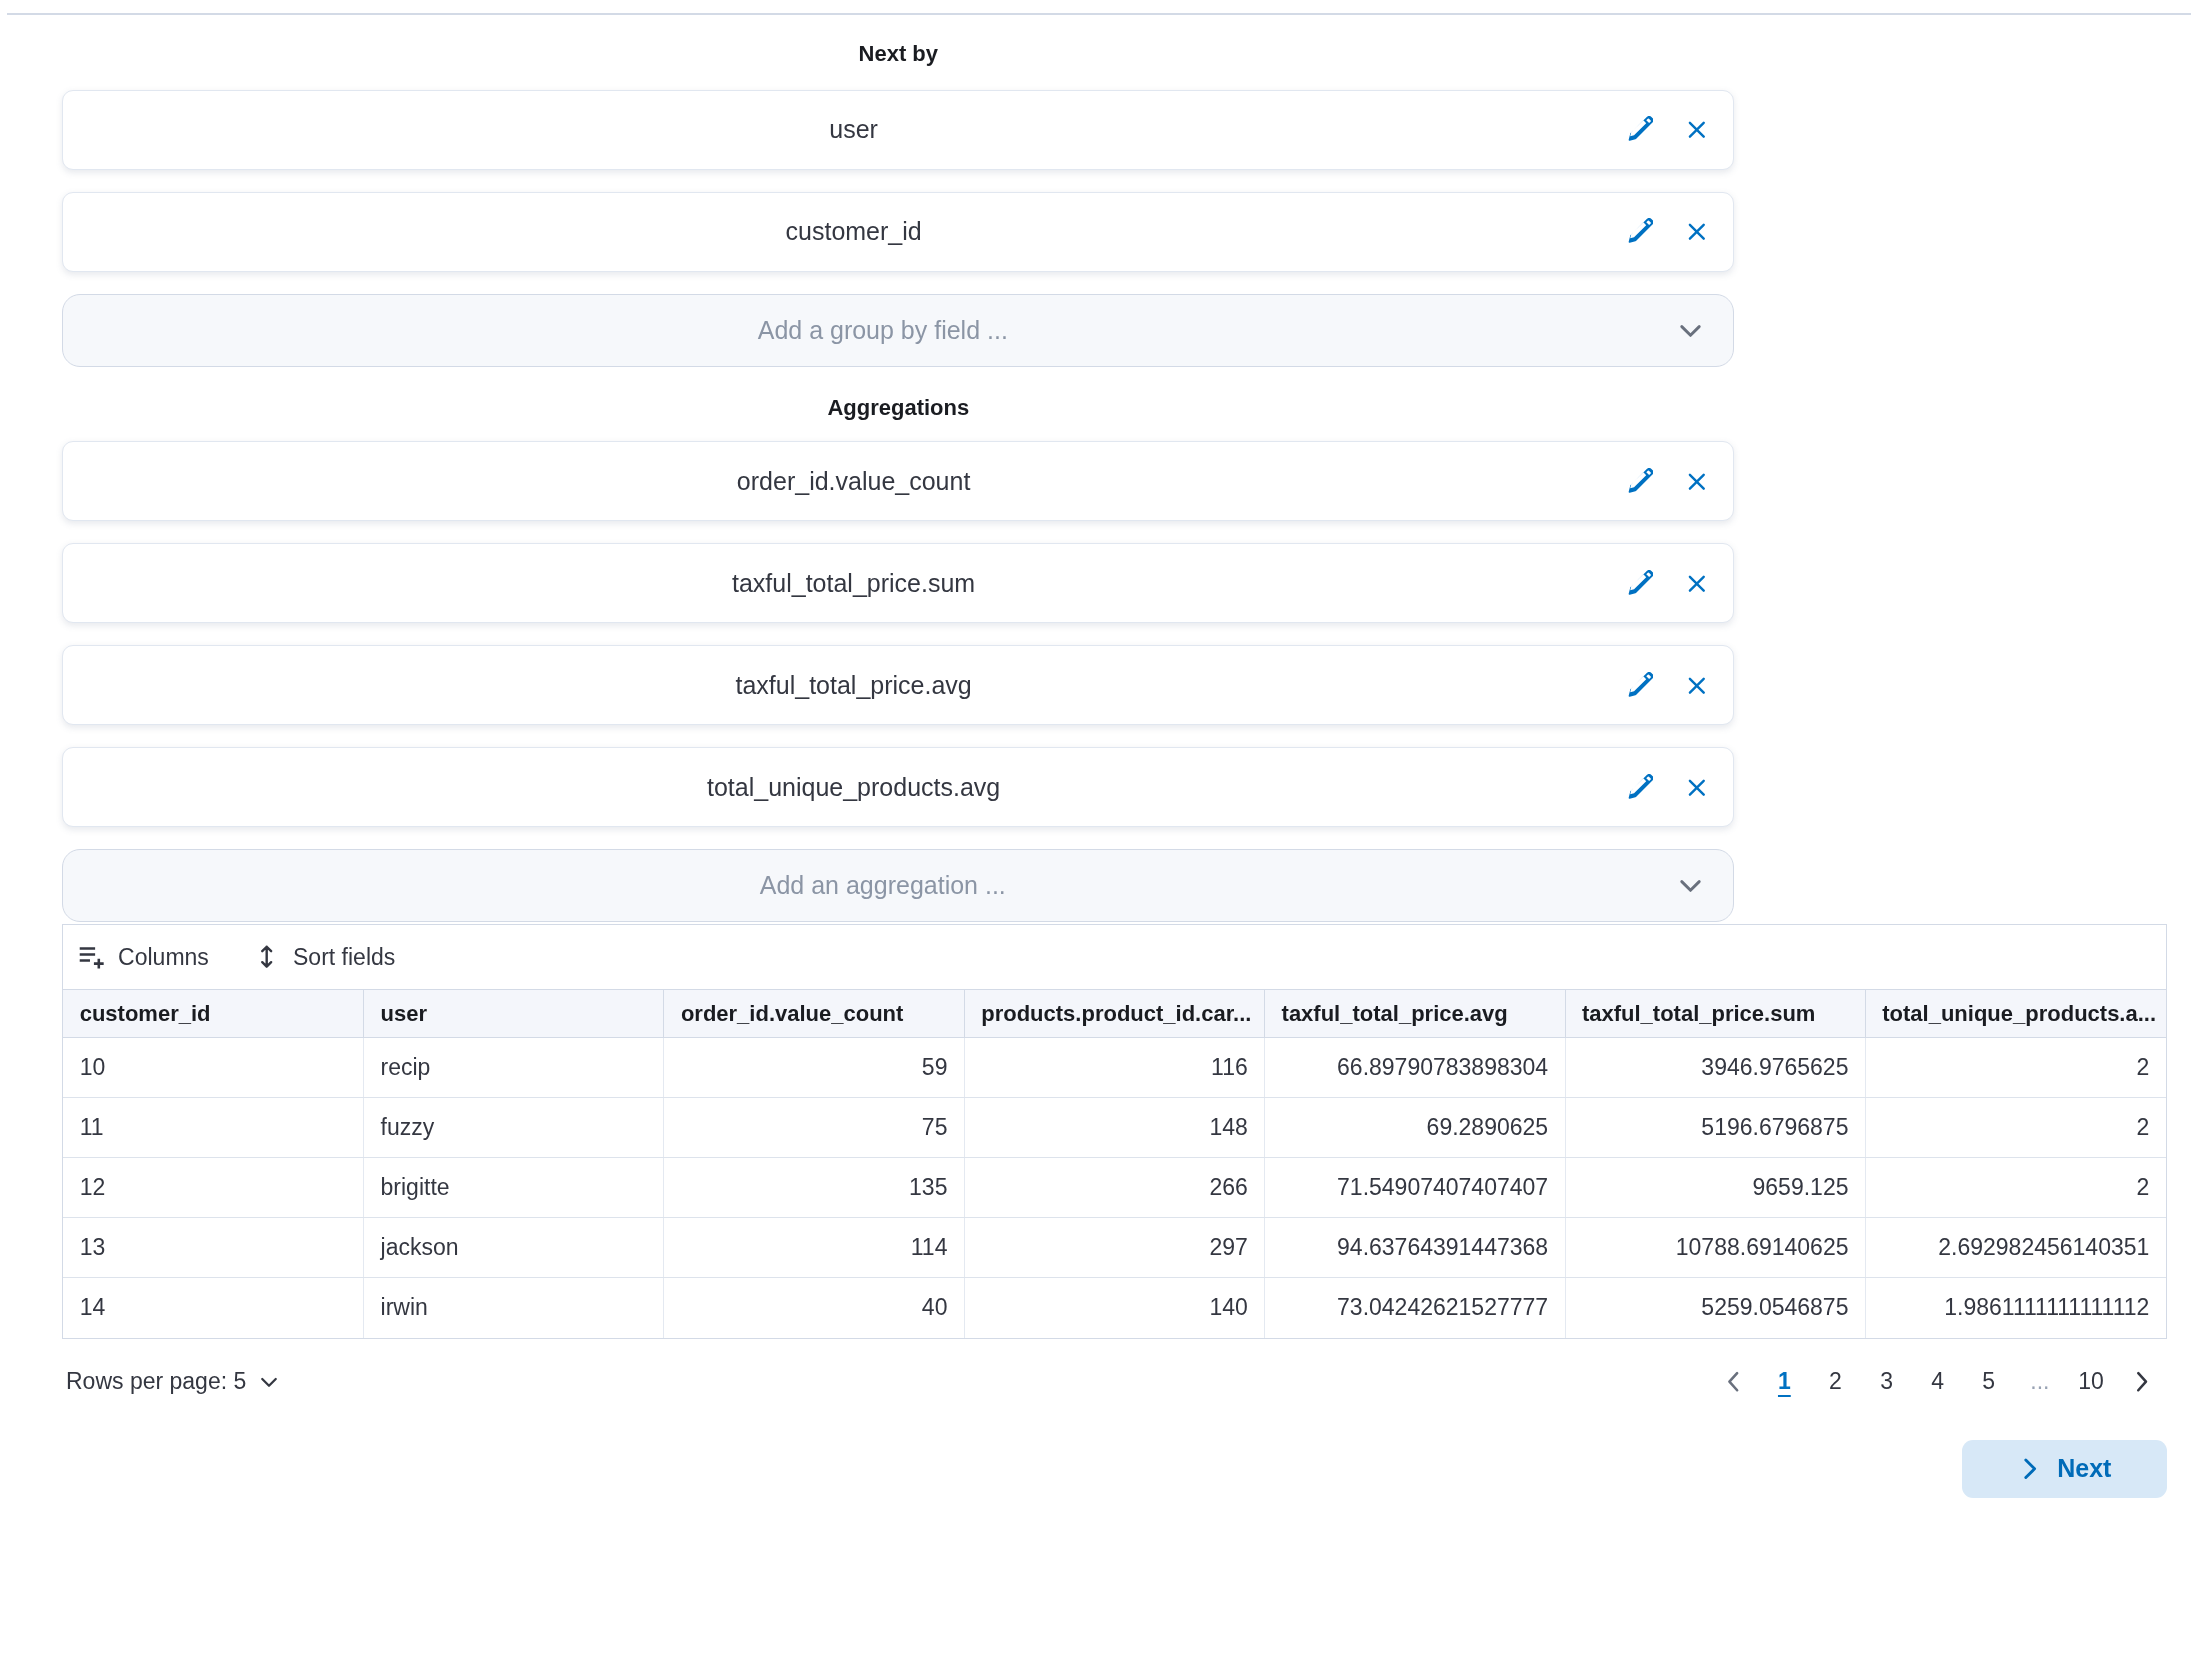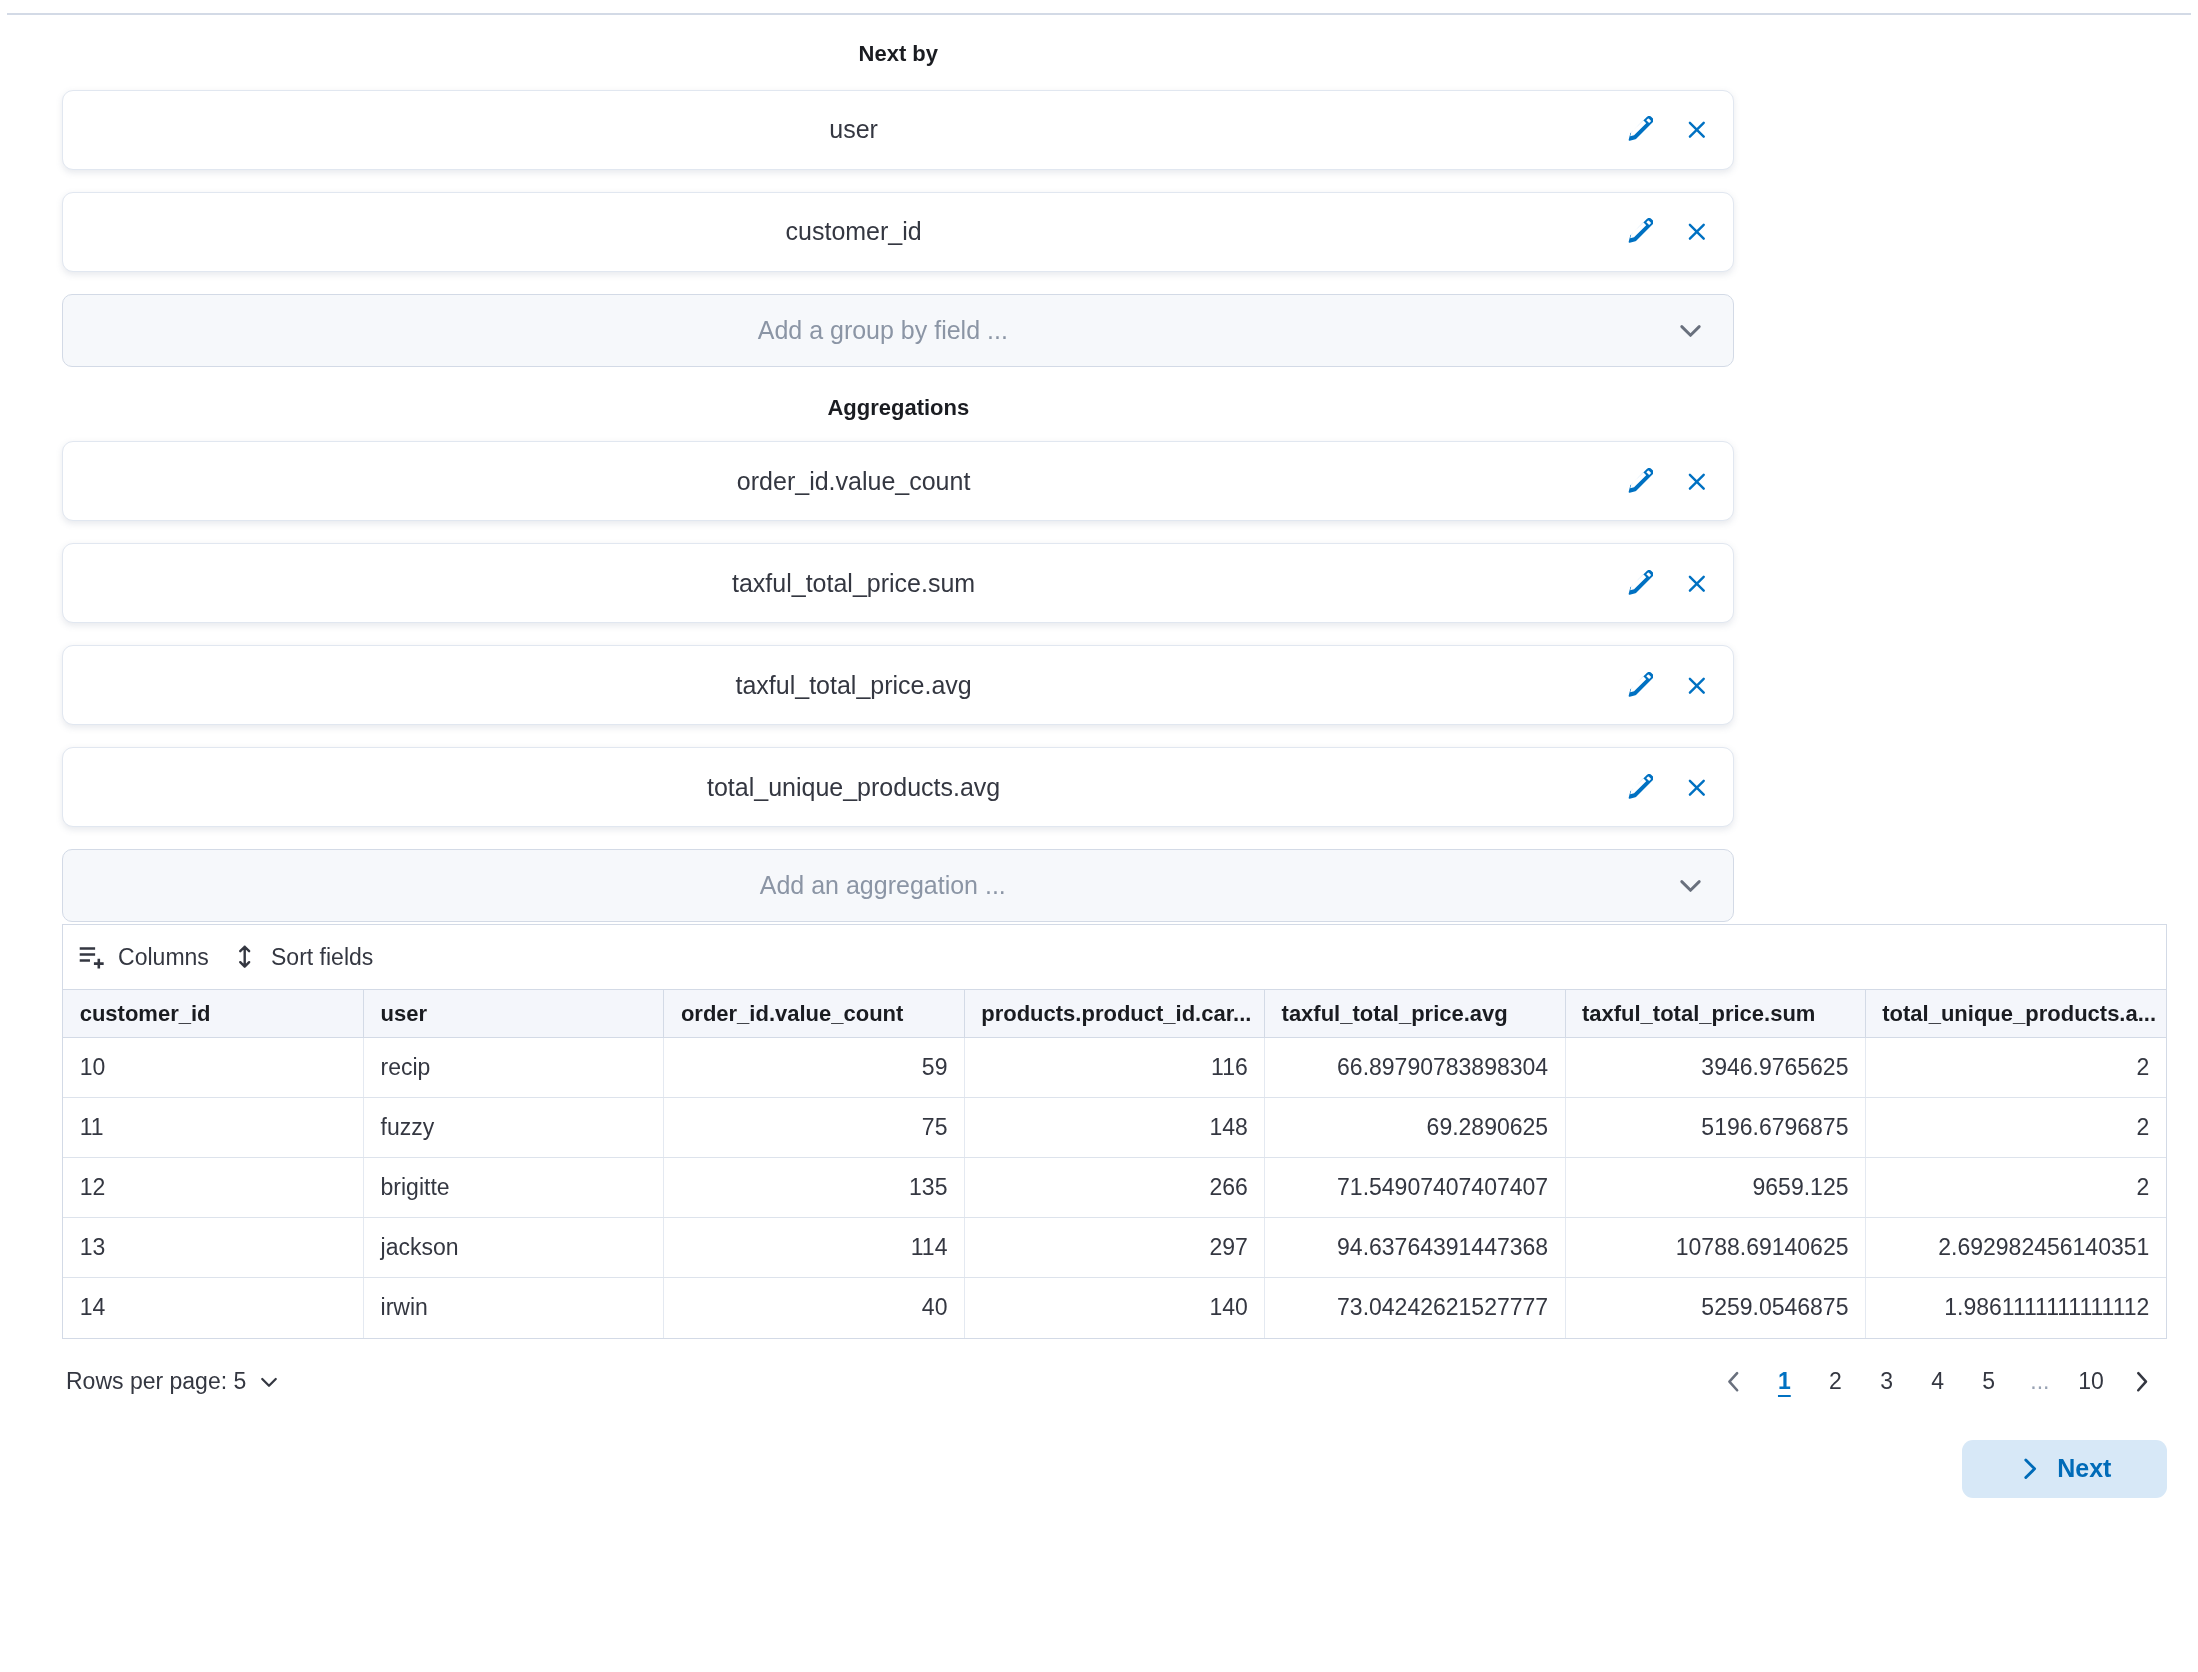--- a/index.html
+++ b/index.html
@@ -21,37 +21,37 @@
   .pill {
     height: 80px; background: #fff; border: 0.9px solid #e1e7f0; border-radius: 11px;
     box-shadow: 0 2.7px 6.4px rgba(101,117,141,0.15);
     display: flex; align-items: center; padding: 0 14.6px 0 27.4px; margin-bottom: 22px;
   }
   .pill-label { font-size: 25px; color: #343741; flex: 1; }
   .pill-actions { display: flex; align-items: center; gap: 12.8px; }
   .icon-btn { background: none; border: none; padding: 9.1px; cursor: pointer; display: inline-flex; align-items: center; }
 
   .combo {
-    height: 73px; background: #f6f8fb; border: 0.9px solid #d3dae6; border-radius: 10px;
+    height: 73px; background: #f6f8fb; border: 0.9px solid #d3dae6; border-radius: 18px;
     display: flex; align-items: center; padding: 0 27.4px; cursor: pointer; margin-bottom: 1.8px; justify-content: flex-end;
   }
   .combo .placeholder { font-size: 25px; color: #8b95a5; flex: 1; }
 
   .json-row { display: flex; align-items: center; }
   .switch { position: relative; width: 71px; height: 35px; border-radius: 17.4px; background: #ccd6e2; flex: none; cursor: pointer; }
   .switch .knob { position: absolute; left: 0; top: 0; width: 35px; height: 35px; border-radius: 50%; background: #fff; border: 0.9px solid #bac4d2; box-shadow: 0 1.8px 4.6px rgba(0,0,0,0.18); }
   .switch .x-wrap { position: absolute; right: 6.4px; top: 50%; transform: translateY(-50%); display: flex; }
   .json-label { font-size: 25px; color: #343741; margin-left: 22px; }
   .copy-btn { margin-left: auto; margin-right: 5.5px; }
 
   .preview-section { padding: 0 24px 0 55px; }
   .preview-title { font-size: 30px; line-height: 37px; font-weight: 700; color: #1a1c21; margin-top: 33px; margin-bottom: 18.3px; }
 
   .grid { border: 0.9px solid #d3dae6; }
-  .grid-toolbar { height: 64px; display: flex; padding: 0 14.6px; gap: 22px; }
+  .grid-toolbar { height: 64px; display: flex; padding: 0 14.6px; gap: 44px; }
   .toolbar-btn { background: none; border: none; display: inline-flex; align-items: center; gap: 12.8px; font-size: 23px; color: #343741; cursor: pointer; font-family: inherit; }
 
   table { width: 100%; table-layout: fixed; border-collapse: collapse; }
   th {
     height: 48px; background: #f4f6fb; font-size: 22px; font-weight: 700; color: #1a1c21;
     text-align: left; padding: 7.3px 16.4px;
     border-top: 0.9px solid #d3dae6; border-bottom: 0.9px solid #d3dae6; border-right: 0.9px solid #d3dae6;
     overflow: hidden; white-space: nowrap;
   }
   td {

